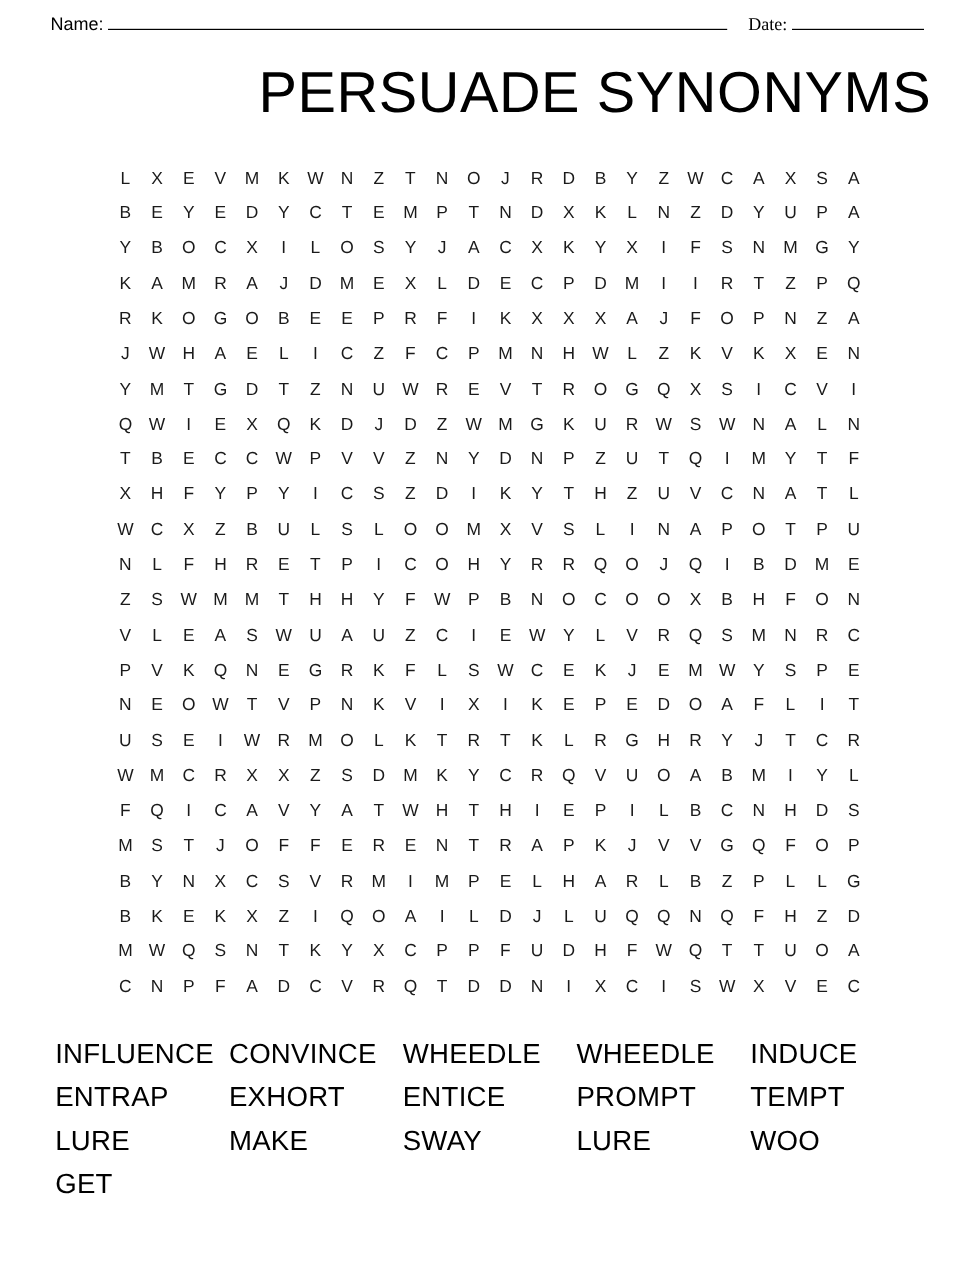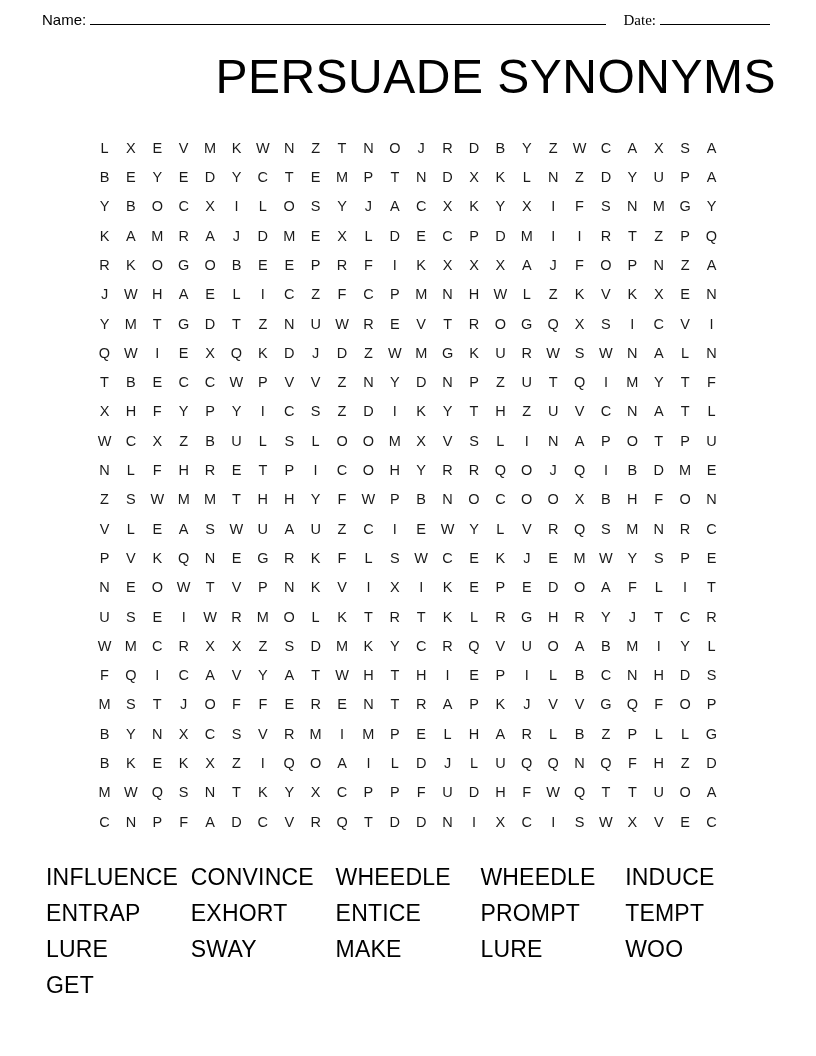--- a/index.html
+++ b/index.html
@@ -691,20 +691,20 @@
       <div class="word">CONVINCE</div>
       <div class="word">WHEEDLE</div>
       <div class="word">WHEEDLE</div>
       <div class="word">INDUCE</div>
       <div class="word">ENTRAP</div>
       <div class="word">EXHORT</div>
       <div class="word">ENTICE</div>
       <div class="word">PROMPT</div>
       <div class="word">TEMPT</div>
       <div class="word">LURE</div>
+      <div class="word">MAKE</div>
       <div class="word">SWAY</div>
-      <div class="word">MAKE</div>
       <div class="word">LURE</div>
       <div class="word">WOO</div>
       <div class="word">GET</div>
     </div>
 
 </div>
 
 </body></html>

